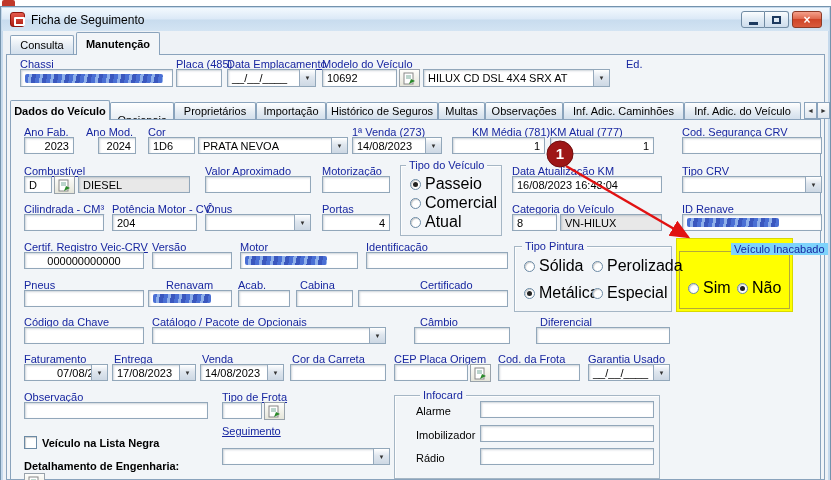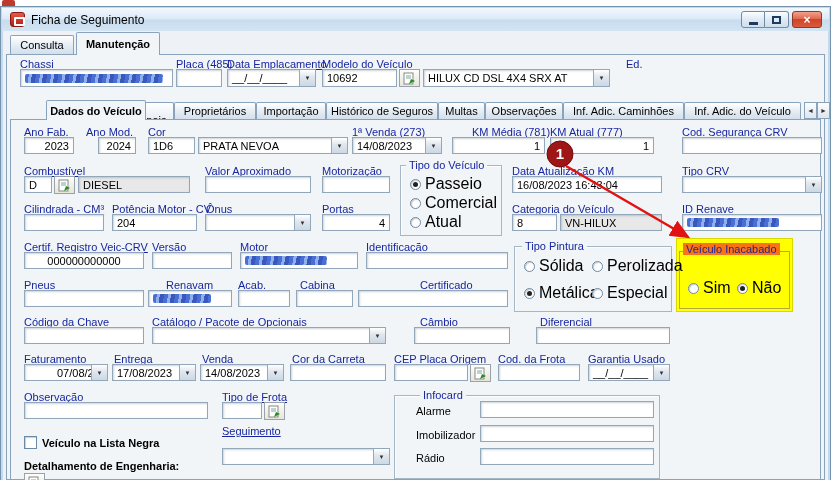--- a/index.html
+++ b/index.html
@@ -47,21 +47,21 @@
   .btnb{position:absolute;width:21px;height:18px;background:linear-gradient(#fdfdfb,#e6e6da);border:1px solid #98a2ab;
     display:flex;align-items:center;justify-content:center;cursor:pointer;z-index:3;}
   .redact{display:inline-block;height:9px;border-radius:2px;filter:blur(.6px);
     background:repeating-linear-gradient(100deg,#4a6fd4 0px,#4a6fd4 4px,#8fb0ea 4px,#8fb0ea 7px,#3a57be 7px,#3a57be 11px);}
 
   
   .grp{position:absolute;border:1px solid #a5b6c5;box-shadow:inset 1px 1px 0 #fdfdfd;z-index:2;}
   .leg{position:absolute;font-size:11px;color:#1726a0;background:#f2f5f8;padding:0 3px;white-space:nowrap;z-index:4;}
   .ybox{position:absolute;left:676px;top:238px;width:117px;height:74px;background:#ffff00;border:1px solid #d9d900;z-index:2;}
   .ybox-inner{position:absolute;left:679px;top:251px;width:111px;height:58px;border:1px solid #b3a93c;z-index:3;}
-  .leg.yel{background:#f97316;}
+  .leg.yel{background:#7dd3fc;margin-left:48px;}
   .radio{position:absolute;display:flex;align-items:center;gap:4px;font-size:16px;color:#000;white-space:nowrap;cursor:pointer;z-index:5;}
   .radio .dot{width:11px;height:11px;border-radius:50%;background:#fff;border:1px solid #6b8aa5;
     box-shadow:inset 1px 1px 1px rgba(0,0,0,.2);position:relative;}
   .radio.sel .dot::after{content:"";position:absolute;left:2px;top:2px;width:5px;height:5px;border-radius:50%;background:#222;}
   .chk{position:absolute;width:13px;height:13px;background:#fff;border:1px solid #6b8aa5;
     box-shadow:inset 1px 1px 1px rgba(0,0,0,.2);cursor:pointer;z-index:3;}
 
   .ann{position:absolute;left:0;top:0;width:831px;height:480px;z-index:40;pointer-events:none;}
 </style>
 </head>
@@ -145,21 +145,21 @@
   <div class="tab" style="left:684px;top:102px;width:117px;height:17px;">
       <span>Inf. Adic. do Veículo</span>
     </div>
   <div class="scrollbtn" style="left:804px;top:102px;">
       <span>◄</span>
     </div>
   <div class="scrollbtn" style="left:817px;top:102px;">
       <span>►</span>
     </div>
   <div class="page" style="left:10px;top:119px;width:811px;height:361px;"></div>
-  <div class="tab active" style="left:10px;top:100px;width:100px;height:20px;margin-left:36px;">
+  <div class="tab active" style="left:10px;top:100px;width:100px;height:20px;">
       <span>Dados do Veículo</span>
     </div>
 
   <div class="lbl" style="left:24px;top:126px;">Ano Fab.</div>
   <div class="fld num" style="left:24px;top:137px;width:50px;">2023</div>
   <div class="lbl" style="left:86px;top:126px;">Ano Mod.</div>
   <div class="fld num" style="left:98px;top:137px;width:38px;">2024</div>
   <div class="lbl" style="left:148px;top:126px;">Cor</div>
   <div class="fld" style="left:148px;top:137px;width:47px;">1D6</div>
   <div class="fld combo" style="left:198px;top:137px;width:150px;">

